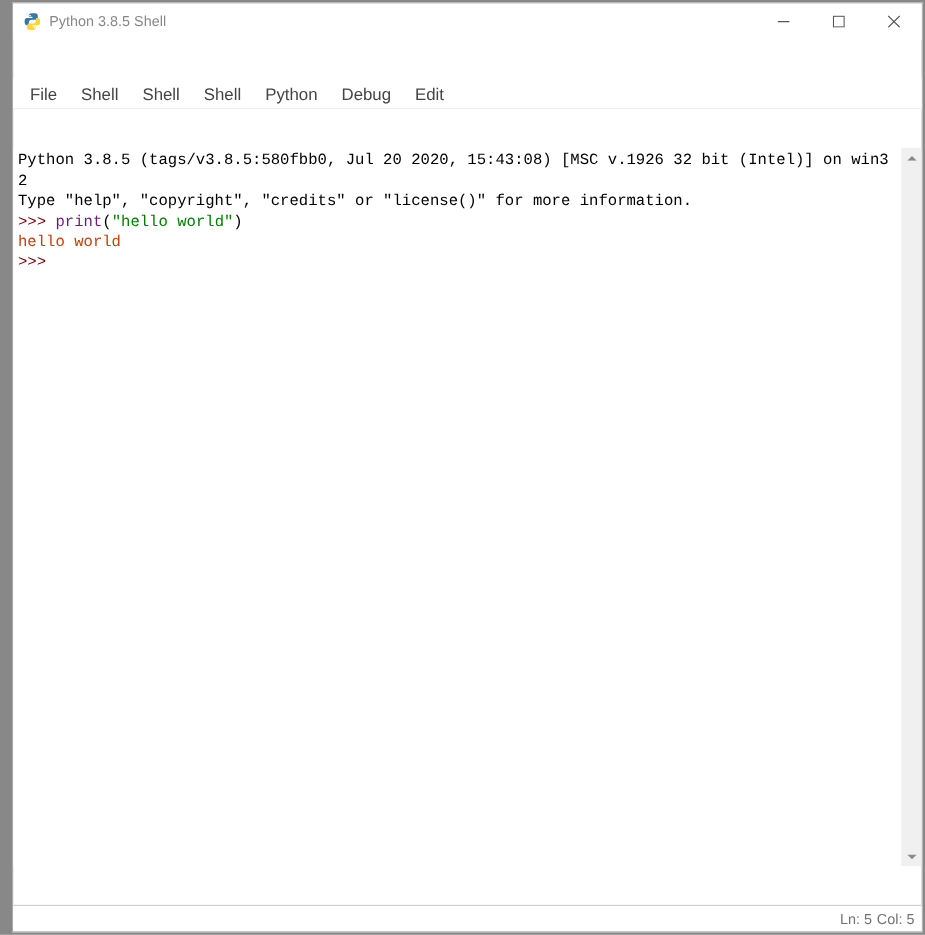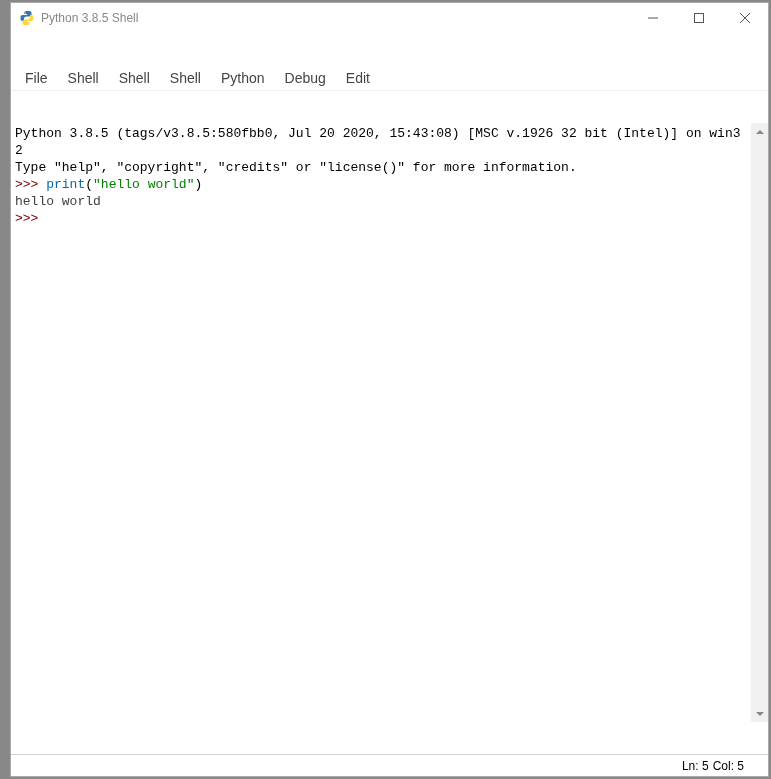--- a/index.html
+++ b/index.html
@@ -107,31 +107,31 @@
     .scroll-track {
       flex: 1;
     }
     .statusbar {
       height: 22px;
       background: #ffffff;
       border-top: 1px solid #d0d0d0;
       display: flex;
       justify-content: flex-end;
       align-items: center;
-      padding: 0 24px;
+      padding: 0 6px;
       font-size: 12px;
-      color: #000000;
+      color: #737373;
     }
     .statusbar span + span {
       margin-left: 4px;
     }
     .prompt { color: #770000; }
-    .func { color: #0369a1; }
+    .func { color: #701a75; }
     .string { color: #008000; }
-    .output { color: #404040; }
+    .output { color: #c2410c; }
     .plain { color: #000; }
   </style>
 </head>
 <body>
 
 <div class="window">
 
   <div class="titlebar">
     <span class="app-icon">
       <svg width="16" height="16" viewBox="0 0 16 16">

